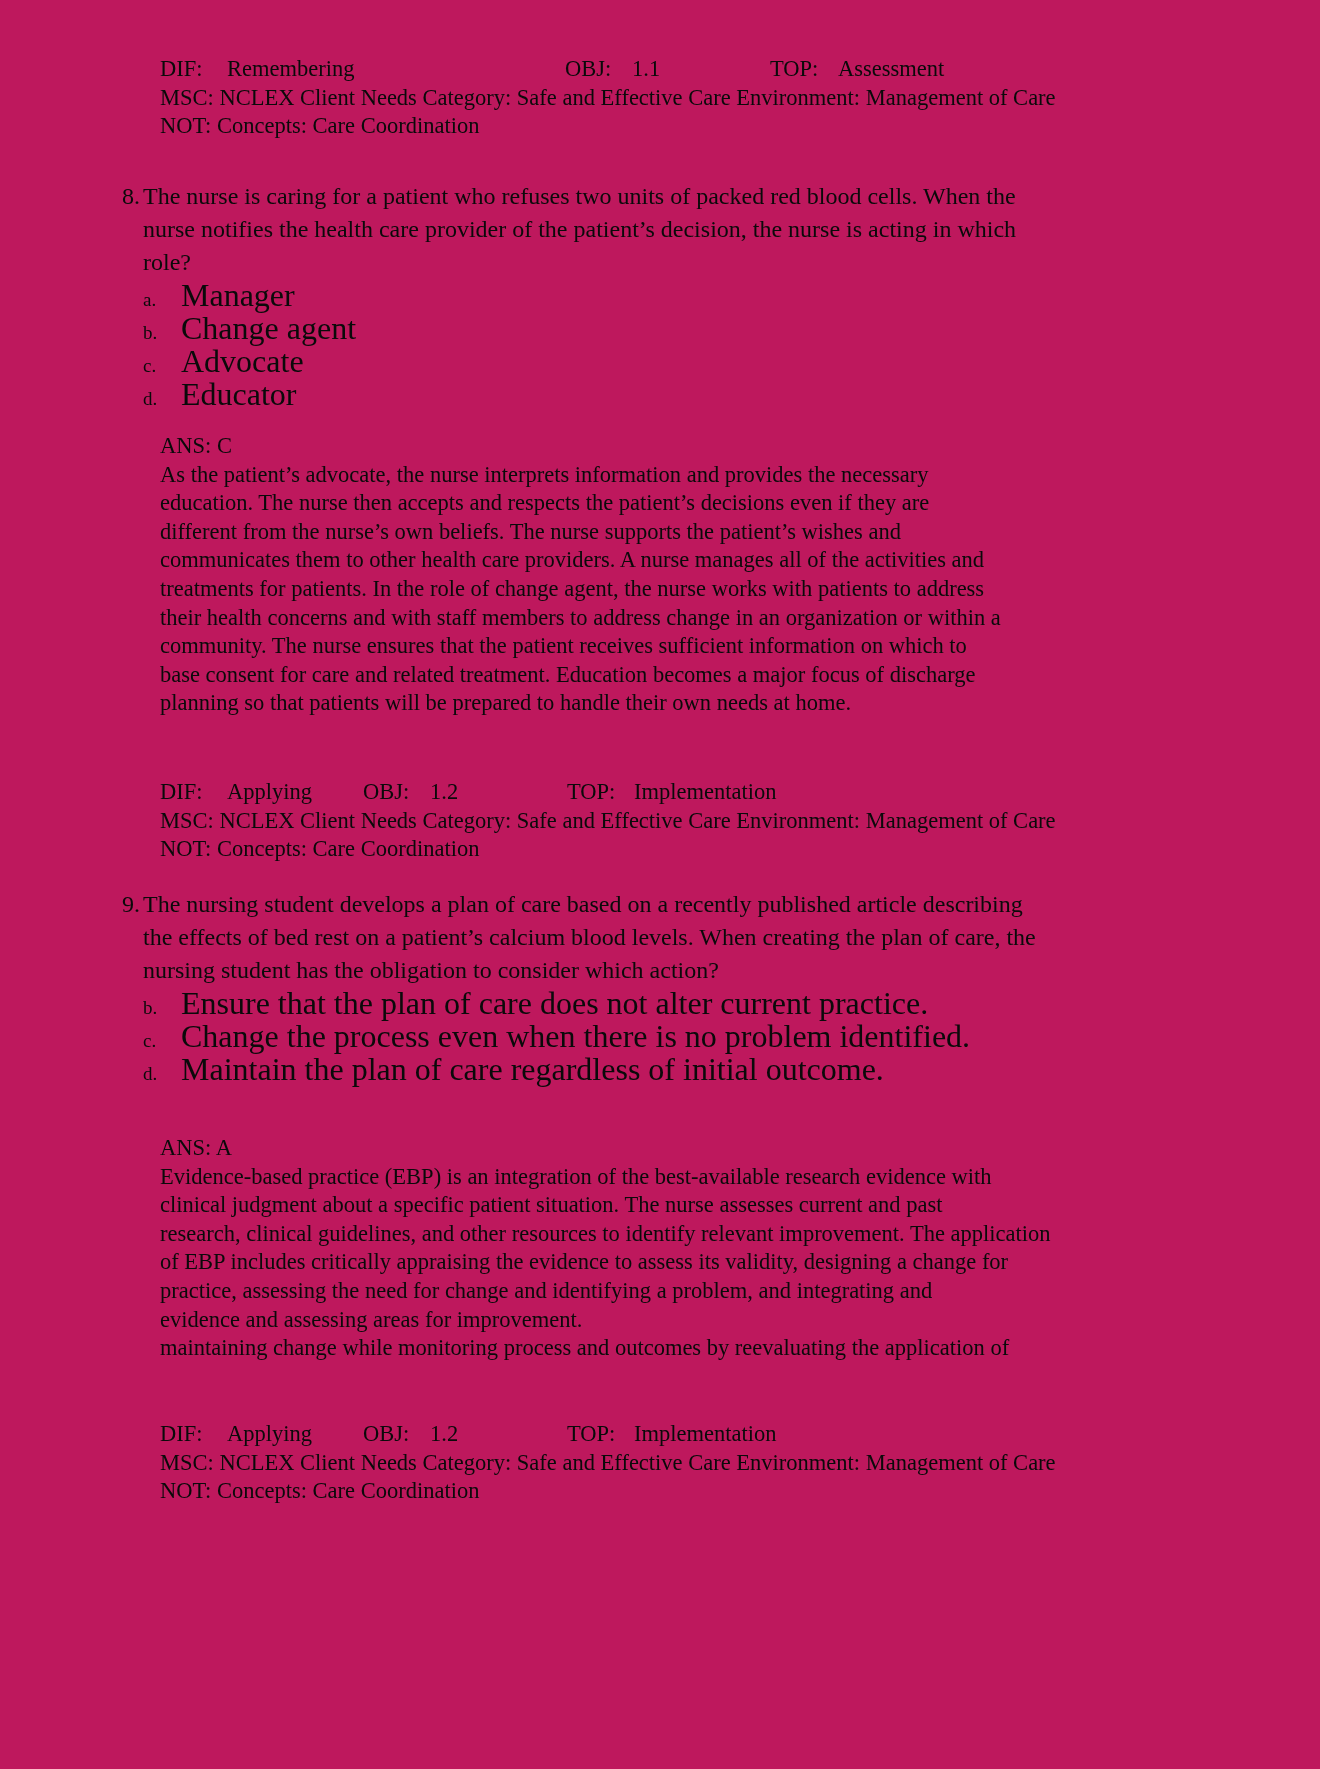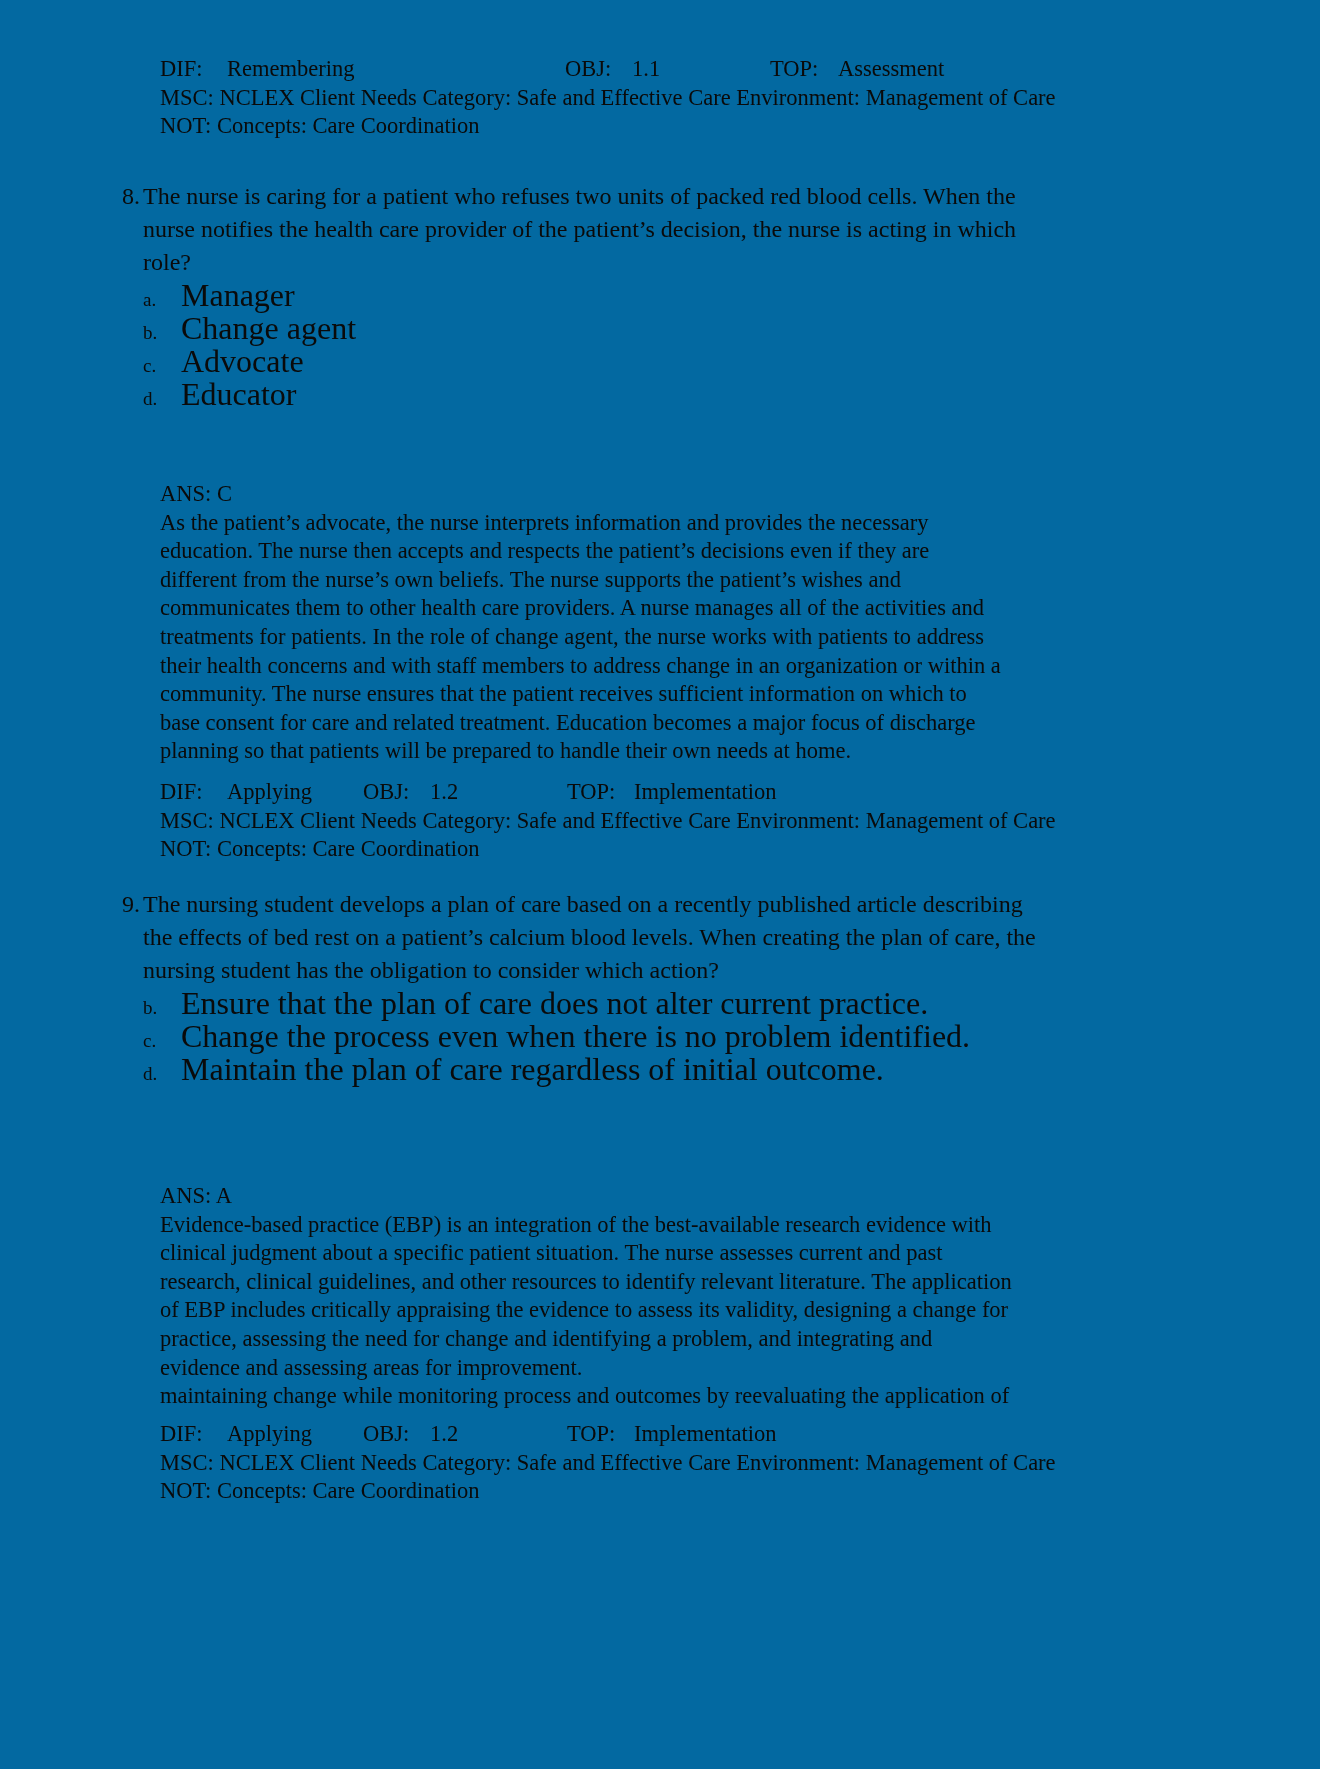--- a/index.html
+++ b/index.html
@@ -1,35 +1,35 @@
 <!DOCTYPE html>
 <html><head>
 <meta charset="utf-8">
 <style>
   html,body{margin:0;padding:0;background:#ffffff;}
   #page{
     position:relative;
     width:1320px;height:1769px;
-    background:#0369a1;
+    background:#be185d;
     color:#0a0a0a;
     font-family:"Liberation Serif","DejaVu Serif",serif;
     overflow:hidden;
   }
   .meta-block{position:absolute;left:160px;font-size:22.5px;line-height:28.6px;white-space:nowrap;}
   .meta-row{position:relative;height:28.6px;}
   .meta-row span{position:absolute;top:0;white-space:nowrap;}
   .meta-line{white-space:nowrap;}
   .question{position:absolute;left:122px;font-size:24px;line-height:33px;white-space:nowrap;}
   .qnum{position:absolute;left:0;top:0;width:38px;}
   .qbody{margin-left:21px;}
   .stem-line{white-space:nowrap;}
   .opt-row{white-space:nowrap;height:33px;}
   .opt-letter{display:inline-block;width:38px;font-size:19px;}
   .opt-text{font-size:32px;}
-  .answer-block{position:absolute;left:160px;font-size:22.5px;line-height:28.6px;white-space:nowrap;margin-top:48px;}
+  .answer-block{position:absolute;left:160px;font-size:22.5px;line-height:28.6px;white-space:nowrap;}
   .ans-label{white-space:nowrap;}
   .rat-line{white-space:nowrap;}
 </style>
 </head>
 <body>
 
 <div id="page">
 
   <div class="meta-block" style="top:55px;">
     <div class="meta-row">
@@ -106,21 +106,21 @@
       <div class="opt-row">
         <span class="opt-letter">d.</span><span class="opt-text">Maintain the plan of care regardless of initial outcome.</span>
       </div>
     </div>
   </div>
 
   <div class="answer-block" style="top:1134px;">
     <div class="ans-label">ANS: A</div>
     <div class="rat-line">Evidence-based practice (EBP) is an integration of the best-available research evidence with</div>
     <div class="rat-line">clinical judgment about a specific patient situation. The nurse assesses current and past</div>
-    <div class="rat-line">research, clinical guidelines, and other resources to identify relevant literature. The application</div>
+    <div class="rat-line">research, clinical guidelines, and other resources to identify relevant improvement. The application</div>
     <div class="rat-line">of EBP includes critically appraising the evidence to assess its validity, designing a change for</div>
     <div class="rat-line">practice, assessing the need for change and identifying a problem, and integrating and</div>
     <div class="rat-line">evidence and assessing areas for improvement.</div>
     <div class="rat-line">maintaining change while monitoring process and outcomes by reevaluating the application of</div>
   </div>
 
   <div class="meta-block" style="top:1420px;">
     <div class="meta-row">
       <span style="left:0px">DIF:</span>
       <span style="left:67px">Applying</span>

